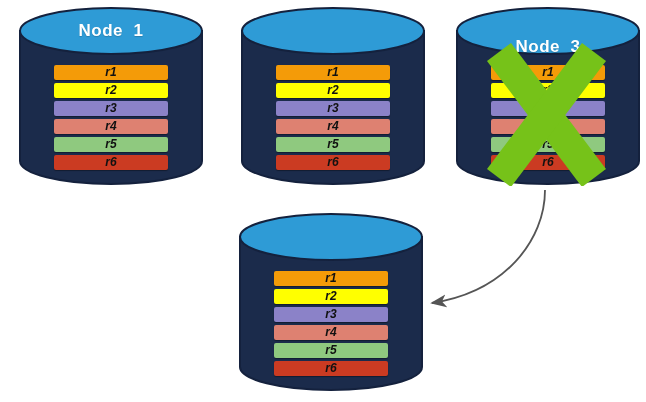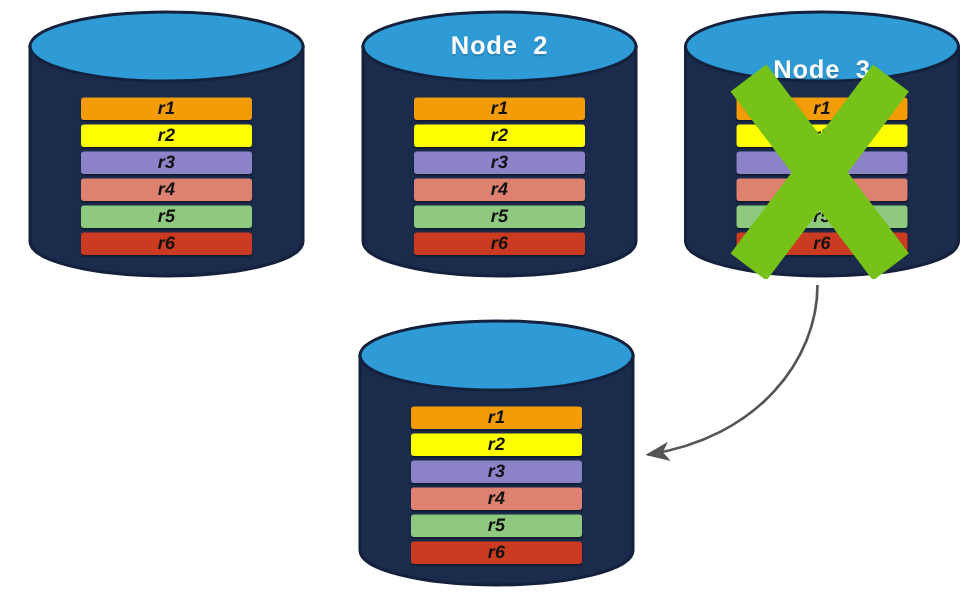--- a/index.html
+++ b/index.html
@@ -76,35 +76,35 @@
 </head>
 <body>
 
 <div id="canvas">
   <div id="nodes-layer">
       <div class="node" style="left: 18px; top: 6px; width: 186px; height: 180px;">
         <svg class="node-svg" width="186" height="180" viewBox="0 0 186 180">
           <path d="M 2 25 L 2 155 A 91 23 0 0 0 184 155 L 184 25 Z" fill="#1B2B4B" stroke="#14213d" stroke-width="2"></path>
           <ellipse cx="93" cy="25" rx="91" ry="23" fill="#2E9BD6" stroke="#14213d" stroke-width="2"></ellipse>
         </svg>
+        <div class="node-title" style="top: 15px;">Node  1</div>
         <div class="rows" style="left: 36px; top: 59px; width: 114px; gap: 3px;">
           <div class="row-bar" style="background: rgb(244, 155, 8); height: 15px;"><span>r1</span></div>
           <div class="row-bar" style="background: rgb(255, 255, 0); height: 15px;"><span>r2</span></div>
           <div class="row-bar" style="background: rgb(139, 130, 200); height: 15px;"><span>r3</span></div>
           <div class="row-bar" style="background: rgb(222, 129, 113); height: 15px;"><span>r4</span></div>
           <div class="row-bar" style="background: rgb(143, 201, 127); height: 15px;"><span>r5</span></div>
           <div class="row-bar" style="background: rgb(203, 59, 34); height: 15px;"><span>r6</span></div>
         </div>
       </div>
       <div class="node" style="left: 240px; top: 6px; width: 186px; height: 180px;">
         <svg class="node-svg" width="186" height="180" viewBox="0 0 186 180">
           <path d="M 2 25 L 2 155 A 91 23 0 0 0 184 155 L 184 25 Z" fill="#1B2B4B" stroke="#14213d" stroke-width="2"></path>
           <ellipse cx="93" cy="25" rx="91" ry="23" fill="#2E9BD6" stroke="#14213d" stroke-width="2"></ellipse>
         </svg>
-        <div class="node-title" style="top: 15px;">Node  2</div>
         <div class="rows" style="left: 36px; top: 59px; width: 114px; gap: 3px;">
           <div class="row-bar" style="background: rgb(244, 155, 8); height: 15px;"><span>r1</span></div>
           <div class="row-bar" style="background: rgb(255, 255, 0); height: 15px;"><span>r2</span></div>
           <div class="row-bar" style="background: rgb(139, 130, 200); height: 15px;"><span>r3</span></div>
           <div class="row-bar" style="background: rgb(222, 129, 113); height: 15px;"><span>r4</span></div>
           <div class="row-bar" style="background: rgb(143, 201, 127); height: 15px;"><span>r5</span></div>
           <div class="row-bar" style="background: rgb(203, 59, 34); height: 15px;"><span>r6</span></div>
         </div>
       </div>
       <div class="node" style="left: 455px; top: 6px; width: 186px; height: 180px;">

